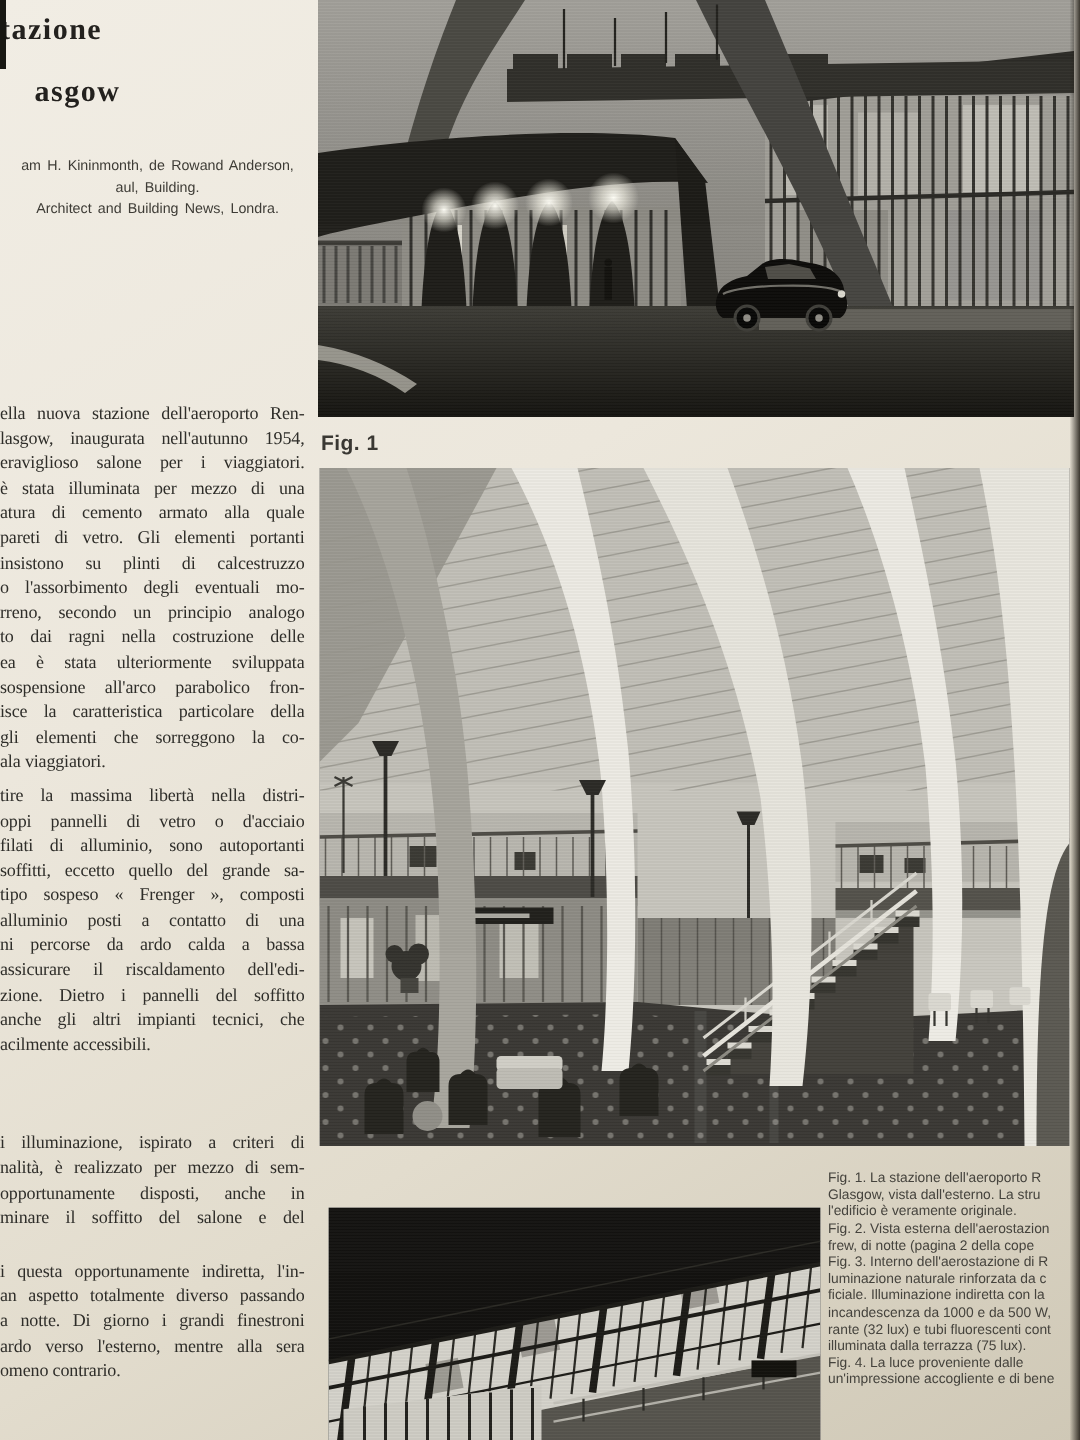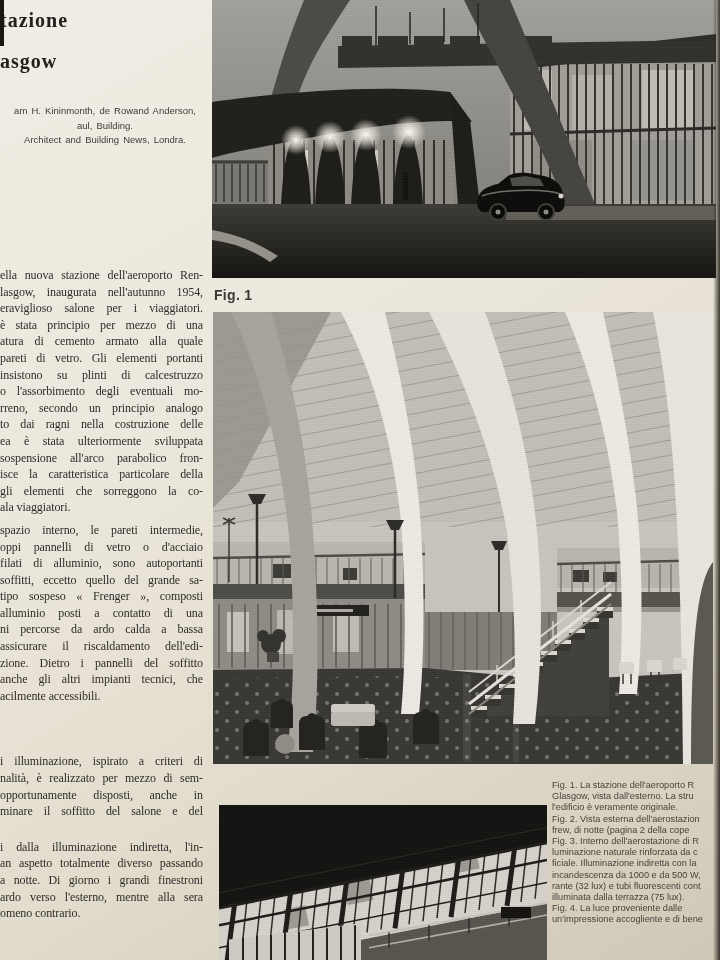--- a/index.html
+++ b/index.html
@@ -7,21 +7,21 @@
         background:linear-gradient(150deg,#f1ede4 0%,#ece7dc 38%,#e2dccd 68%,#cfc8b6 100%);
         font-family:"Liberation Serif",serif;}
   
   .edge-tl{position:absolute;left:0;top:0;width:4px;height:46px;background:#181712;z-index:8;}
   .edge-right{position:absolute;right:0;top:0;bottom:0;width:7px;z-index:8;
         background:linear-gradient(to right,rgba(38,34,27,0),rgba(38,34,27,.9));}
   
   .title{position:absolute;left:0;margin:0;color:#23211e;font-weight:700;
          font-family:"Liberation Serif",serif;font-size:20px;letter-spacing:1px;line-height:1;}
   .title.l1{top:10px;}
-  .title.l2{top:51px;}
+  .title.l2{top:51px;margin-left:23px;}
   
   .credits{position:absolute;left:0;top:104px;width:210px;color:#3e3c36;
            font-family:"Liberation Sans",sans-serif;font-size:9.5px;word-spacing:1.5px;}
   .credits .tline{line-height:14.6px;white-space:nowrap;overflow:hidden;text-align:center;}
   
   .body-col{position:absolute;left:0;top:267px;width:203px;color:#2e2d29;
             font-size:12px;letter-spacing:-0.1px;overflow:hidden;}
   .para{margin:0 0 6px 0;}
   .para.p2{margin-bottom:49px;}
   .para.p3{margin-bottom:19px;}
@@ -59,54 +59,54 @@
       <div class="tline">am  H.  Kininmonth,  de  Rowand  Anderson,</div>
       <div class="tline">aul,  Building.</div>
       <div class="tline">Architect  and  Building  News,  Londra.</div>
     </div>
 
   <div class="body-col">
     <div class="para p1">
         <div class="tline">ella nuova stazione dell'aeroporto Ren-</div>
         <div class="tline">lasgow, inaugurata nell'autunno 1954,</div>
         <div class="tline">eraviglioso salone per i viaggiatori.</div>
-        <div class="tline">è stata principio per mezzo di una</div>
+        <div class="tline">è stata illuminata per mezzo di una</div>
         <div class="tline">atura di cemento armato alla quale</div>
         <div class="tline">pareti di vetro. Gli elementi portanti</div>
         <div class="tline">insistono su plinti di calcestruzzo</div>
         <div class="tline">o l'assorbimento degli eventuali mo-</div>
         <div class="tline">rreno, secondo un principio analogo</div>
         <div class="tline">to dai ragni nella costruzione delle</div>
         <div class="tline">ea è stata ulteriormente sviluppata</div>
         <div class="tline">sospensione all'arco parabolico fron-</div>
         <div class="tline">isce la caratteristica particolare della</div>
         <div class="tline">gli elementi che sorreggono la co-</div>
         <div class="tline short">ala viaggiatori.</div>
       </div>
     <div class="para p2">
-        <div class="tline">spazio interno, le pareti intermedie,</div>
+        <div class="tline">tire la massima libertà nella distri-</div>
         <div class="tline">oppi pannelli di vetro o d'acciaio</div>
         <div class="tline">filati di alluminio, sono autoportanti</div>
         <div class="tline">soffitti, eccetto quello del grande sa-</div>
         <div class="tline">tipo sospeso « Frenger », composti</div>
         <div class="tline">alluminio posti a contatto di una</div>
         <div class="tline">ni percorse da ardo calda a bassa</div>
         <div class="tline">assicurare il riscaldamento dell'edi-</div>
         <div class="tline">zione. Dietro i pannelli del soffitto</div>
         <div class="tline">anche gli altri impianti tecnici, che</div>
         <div class="tline short">acilmente accessibili.</div>
       </div>
     <div class="para p3">
         <div class="tline">i illuminazione, ispirato a criteri di</div>
         <div class="tline">nalità, è realizzato per mezzo di sem-</div>
         <div class="tline">opportunamente disposti, anche in</div>
         <div class="tline">minare il soffitto del salone e del</div>
       </div>
     <div class="para p4">
-        <div class="tline">i dalla illuminazione indiretta, l'in-</div>
+        <div class="tline">i questa opportunamente indiretta, l'in-</div>
         <div class="tline">an aspetto totalmente diverso passando</div>
         <div class="tline">a notte. Di giorno i grandi finestroni</div>
         <div class="tline">ardo verso l'esterno, mentre alla sera</div>
         <div class="tline short">omeno contrario.</div>
       </div>
   </div>
 
   <div class="photo photo1">
     <svg viewBox="0 0 504 278" preserveAspectRatio="none" aria-hidden="true">
       <defs>

